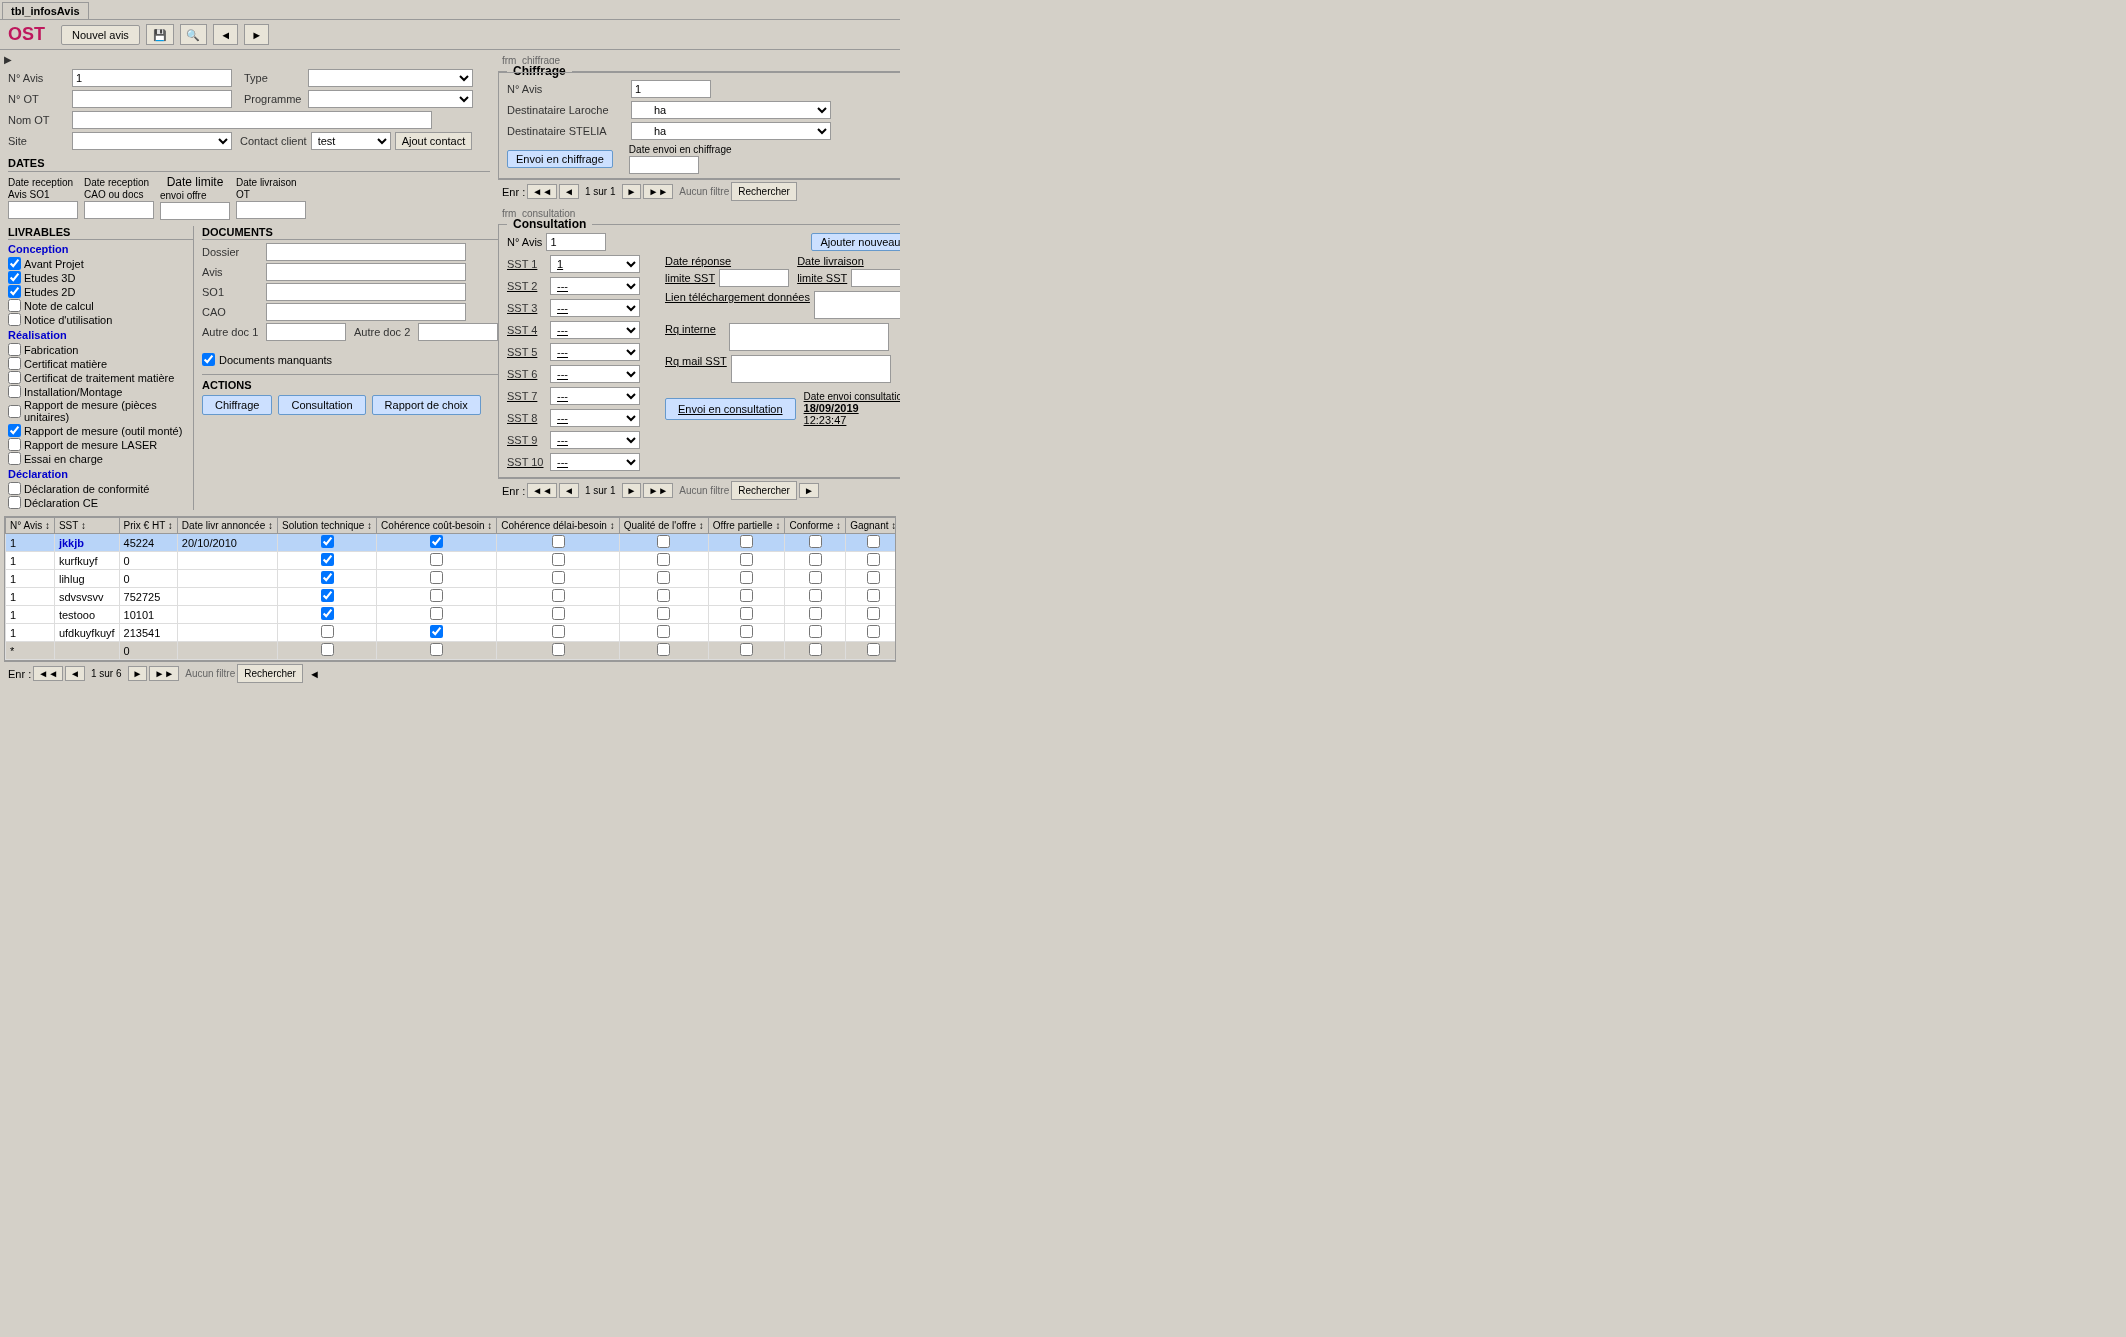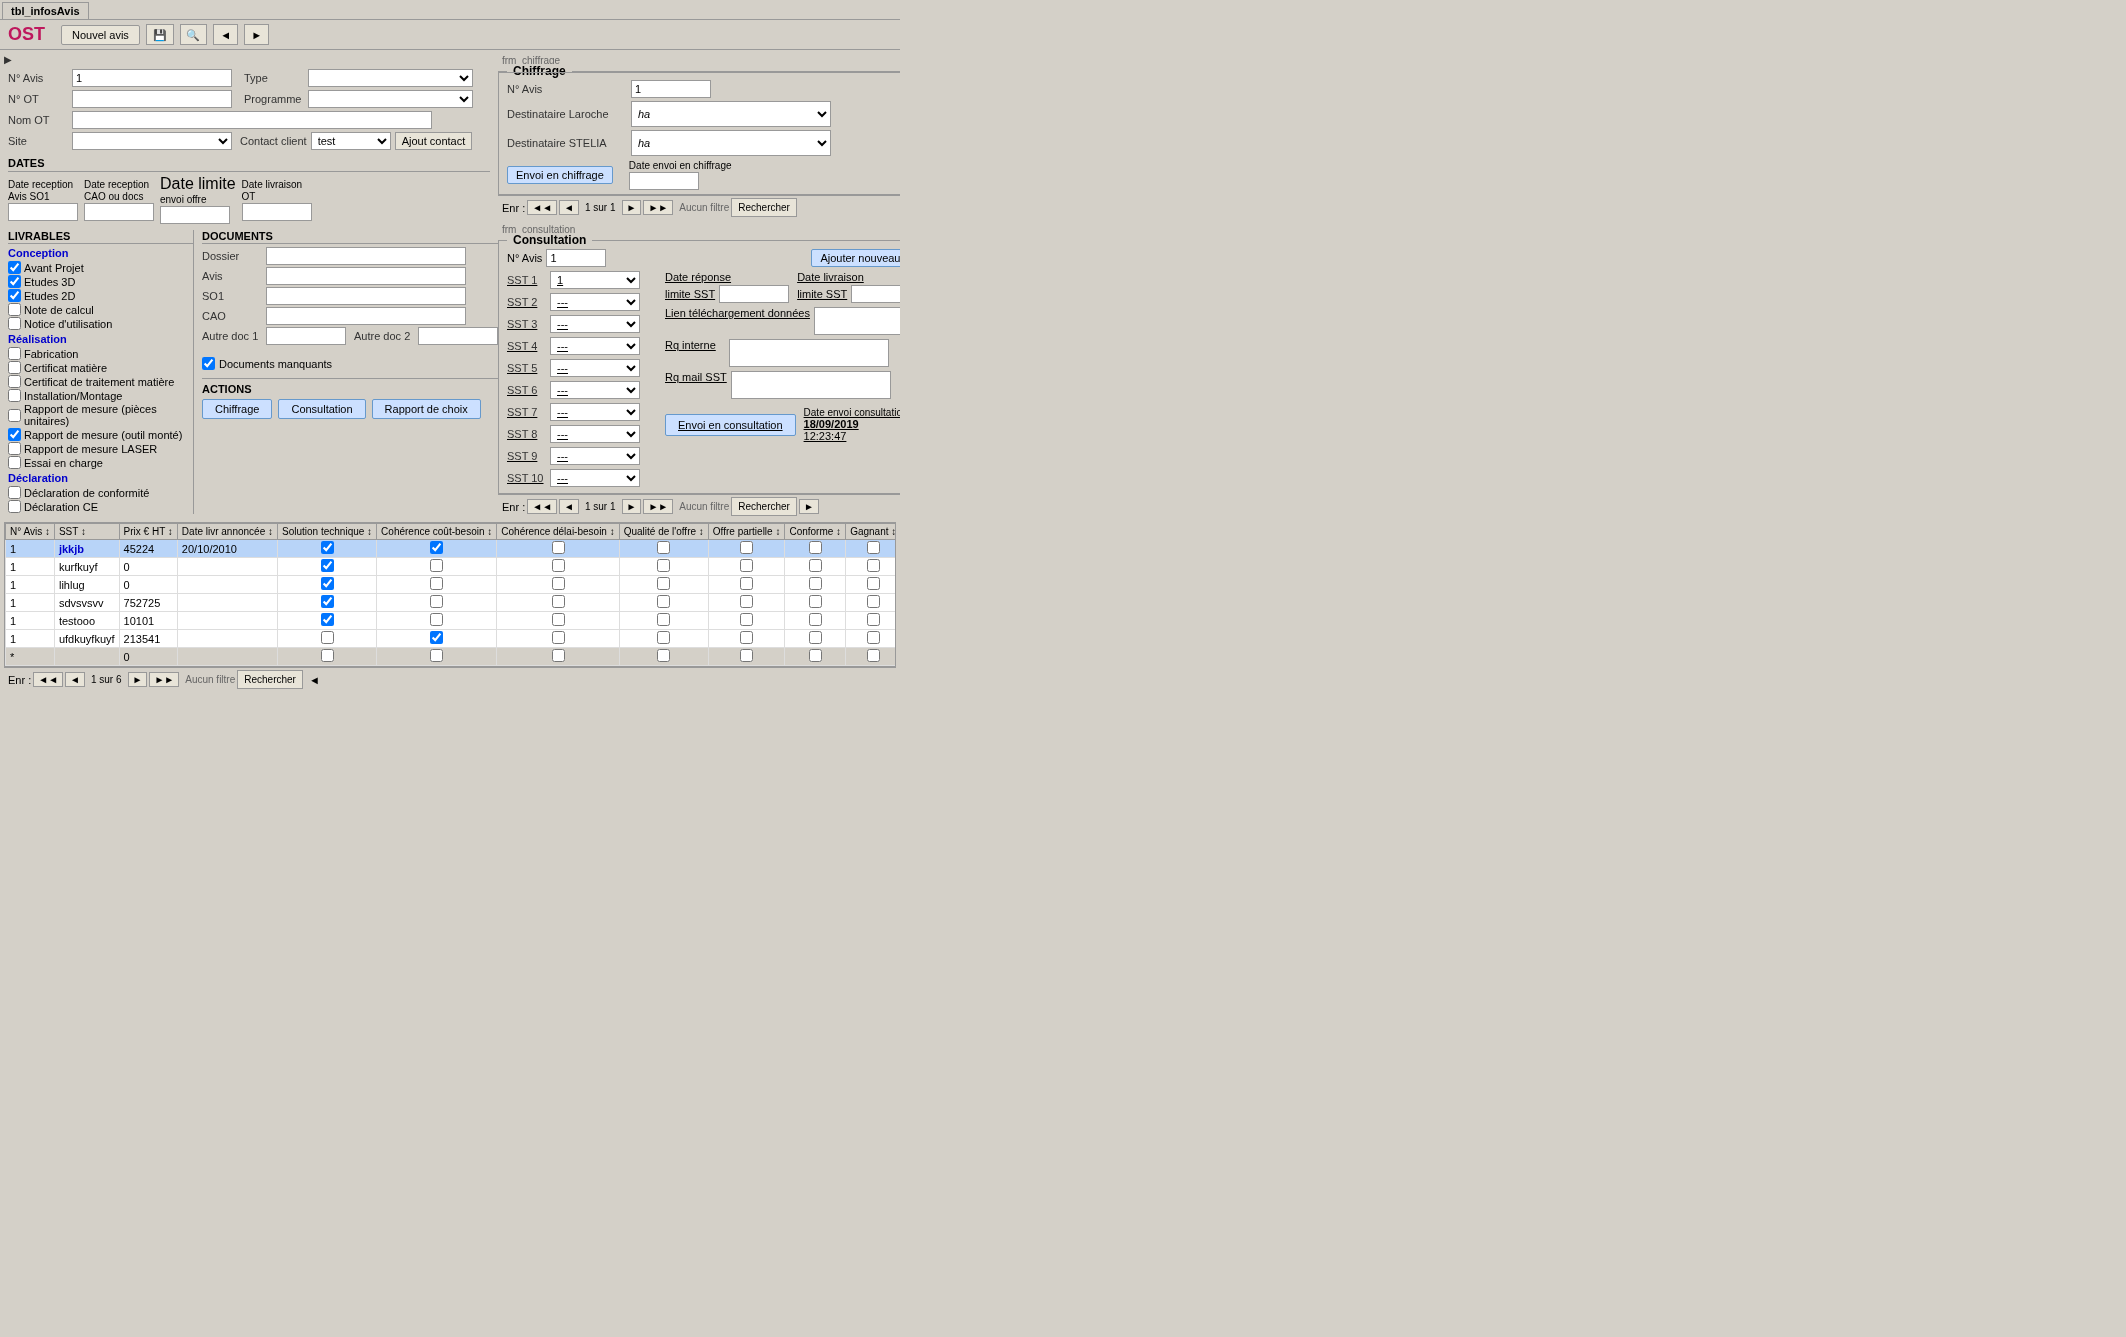--- a/index.html
+++ b/index.html
@@ -27,21 +27,21 @@
     .checkbox-row { display: flex; align-items: center; gap: 3px; margin-bottom: 1px; }
     .checkbox-label { font-size: 11px; }
     .doc-row { display: flex; align-items: center; gap: 4px; margin-bottom: 2px; }
     .doc-label { min-width: 60px; color: #333; }
     .doc-input { background: white; border: 1px solid #999; padding: 1px 3px; height: 18px; width: 200px; font-size: 11px; }
     .action-btn { background: #cce0ff; border: 1px solid #6699cc; padding: 3px 12px; cursor: pointer; font-size: 11px; border-radius: 2px; }
     
     
     .chiffrage-row { display: flex; align-items: center; gap: 4px; margin-bottom: 3px; }
     .chiffrage-label { min-width: 120px; color: #333; white-space: nowrap; }
-    .chiffrage-select { background: white; border: 1px solid #999; padding: 1px 2px; height: 26px; width: 200px; font-size: 11px; font-style: italic; }
+    .chiffrage-select { background: white; border: 1px solid #999; padding: 1px 18px; height: 18px; width: 200px; font-size: 11px; }
     .chiffrage-textarea { background: white; border: 1px solid #999; padding: 1px 3px; height: 32px; width: 200px; font-size: 11px; resize: none; }
     
     
     .nav-bar { display: flex; align-items: center; gap: 2px; background: #d4d0c8; padding: 2px 4px; border-top: 1px solid #999; font-size: 10px; }
     .nav-btn { background: #e8e4d8; border: 1px solid #999; padding: 1px 4px; cursor: pointer; font-size: 10px; }
     .nav-text { font-size: 10px; margin: 0 4px; }
     .nav-search-btn { background: #e8e4d8; border: 1px solid #999; padding: 3px 6px; cursor: pointer; font-size: 10px; }
     .sst-row { display: flex; align-items: center; gap: 3px; margin-bottom: 2px; }
     .sst-label { min-width: 40px; color: #333; font-size: 11px; }
     .sst-select { background: white; border: 1px solid #999; padding: 1px 2px; height: 18px; width: 90px; font-size: 11px; }
@@ -136,21 +136,21 @@
           <span style="font-size:10px;">Date reception</span>
           <span style="font-size:10px;">Avis SO1</span>
           <input class="date-input" type="text" style="">
         </div>
         <div style="display:flex; flex-direction:column; gap:1px;">
           <span style="font-size:10px;">Date reception</span>
           <span style="font-size:10px;">CAO ou docs</span>
           <input class="date-input" type="text" style="">
         </div>
         <div style="display:flex; flex-direction:column; gap:1px;">
-          <span style="font-size:16px;">Date limite</span>
+          <span style="font-size:12px;text-align:center;">Date limite</span>
           <span style="font-size:10px;">envoi offre</span>
           <input class="date-input" type="text" style="">
         </div>
         <div style="display:flex; flex-direction:column; gap:1px;">
           <span style="font-size:10px;">Date livraison</span>
           <span style="font-size:10px;">OT</span>
           <input class="date-input" type="text" style="">
         </div>
       </div>
     </div>

